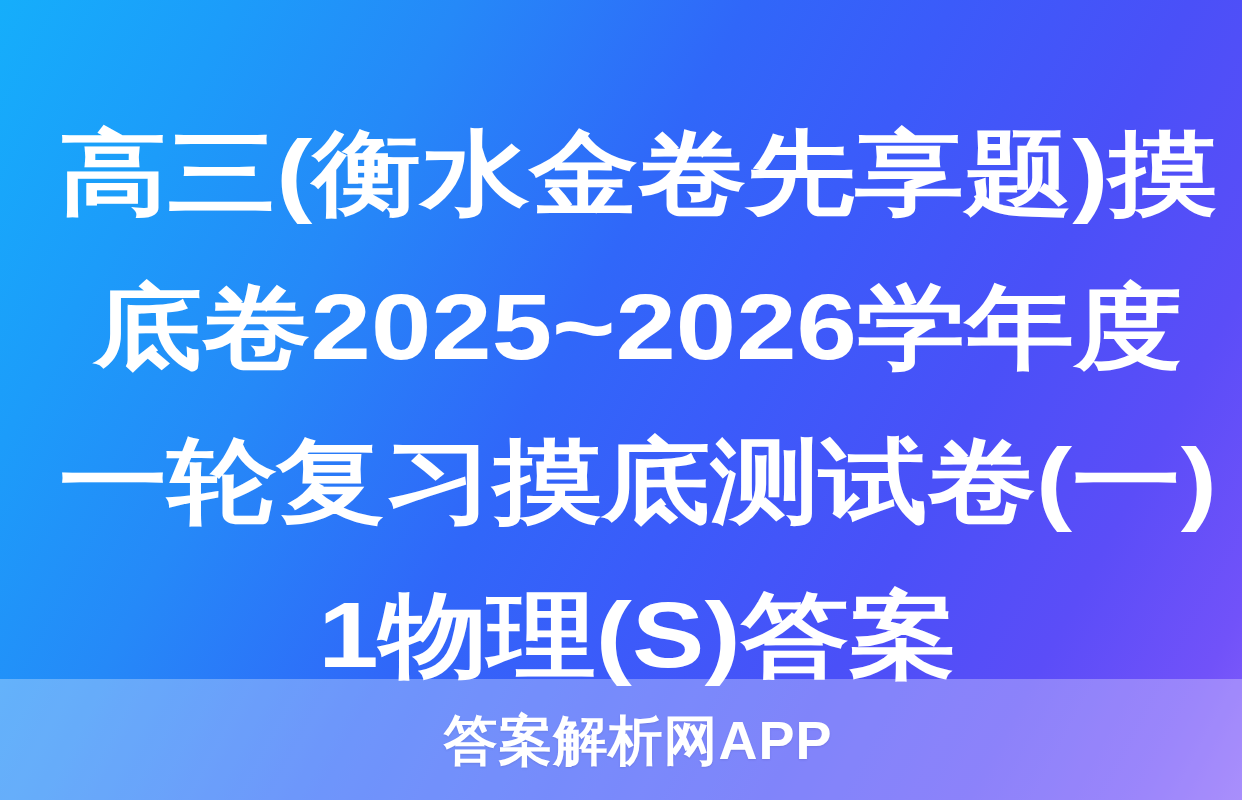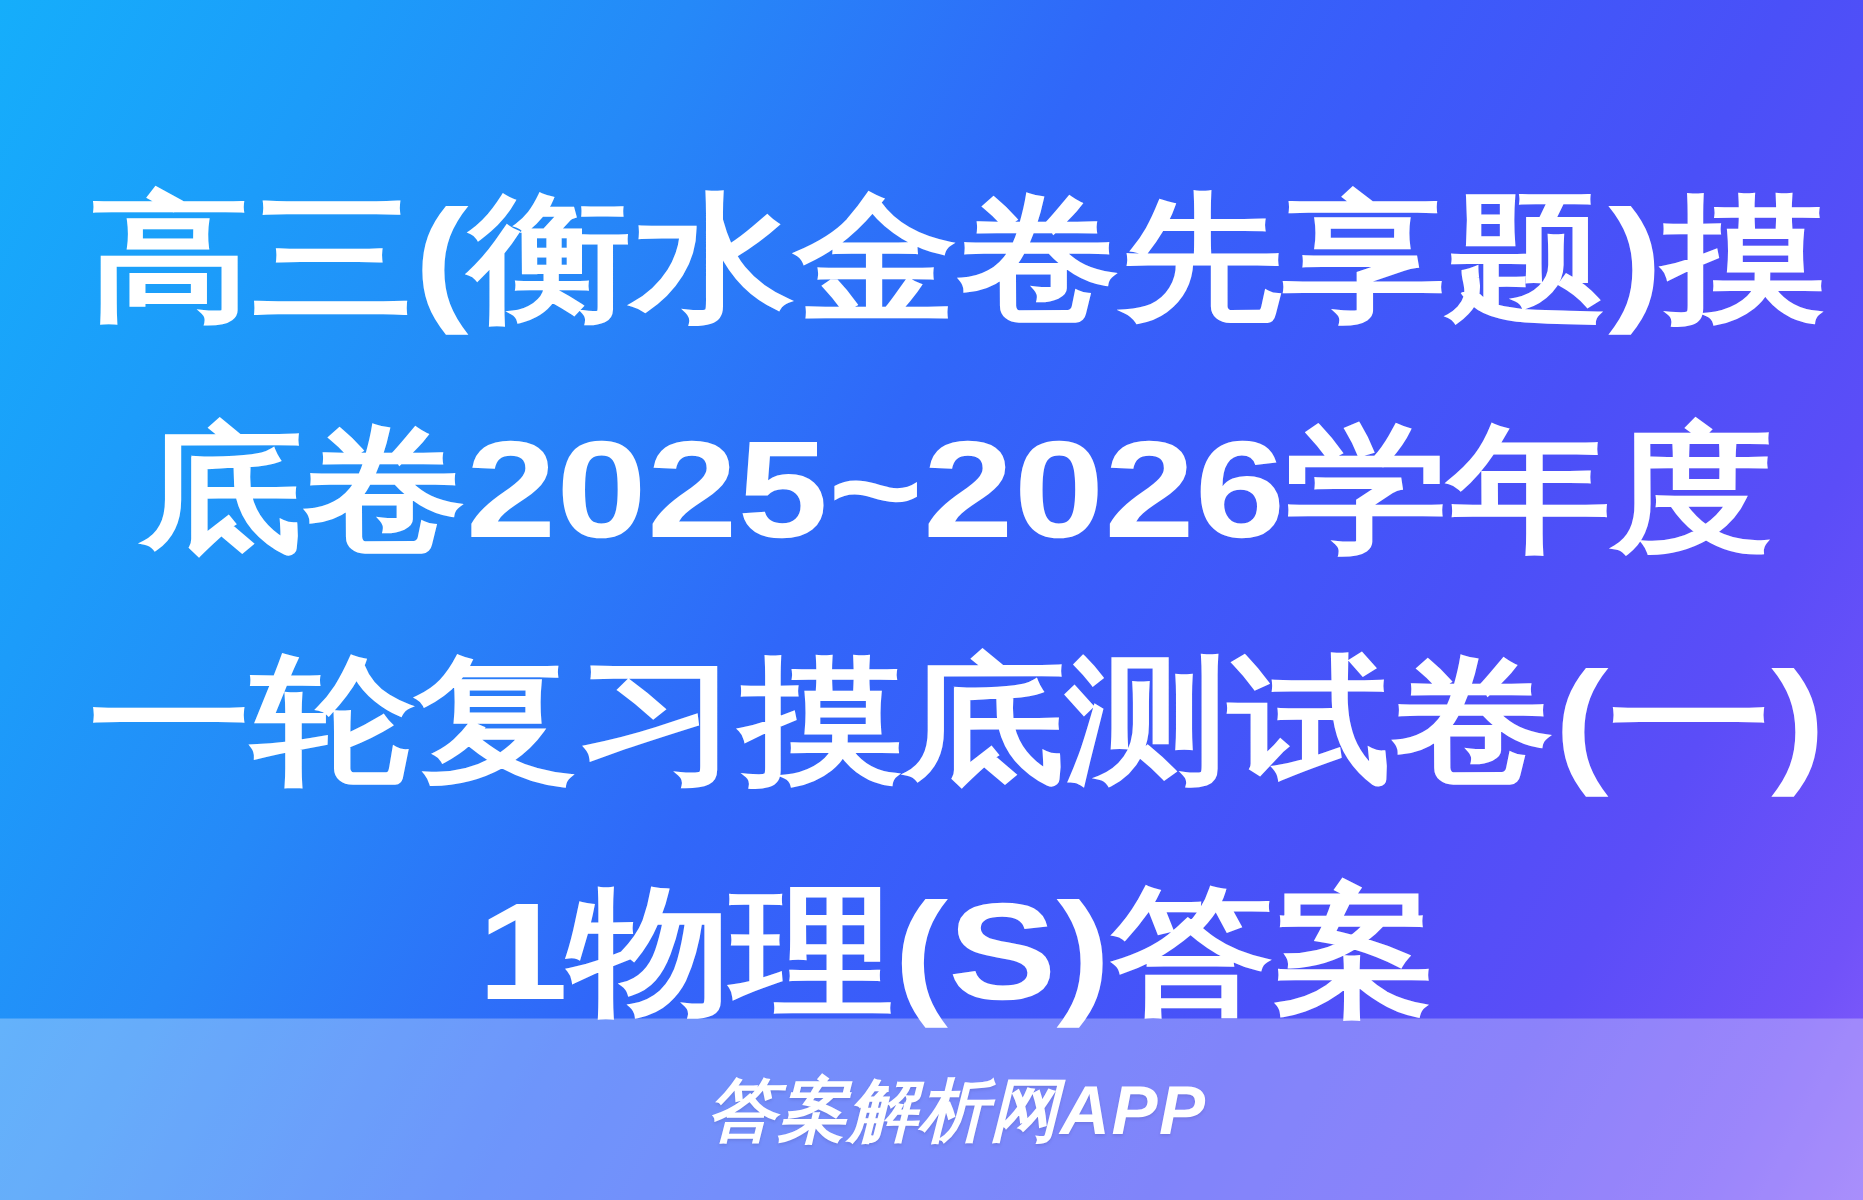--- a/index.html
+++ b/index.html
@@ -54,23 +54,22 @@
     right: 0;
     bottom: 0;
     height: 121px;
     background: rgba(255, 255, 255, 0.30);
     display: flex;
     align-items: center;
     justify-content: center;
   }
   .watermark {
     color: #ffffff;
-    font-size: 46px;
+    font-size: 54px;
     font-weight: 700;
-    font-style: italic;
     letter-spacing: 1px;
     line-height: 1;
     white-space: nowrap;
     text-shadow: 0 1px 2px rgba(60, 60, 140, 0.18);
   }
 </style>
 </head>
 <body>
 
 <div class="poster">

